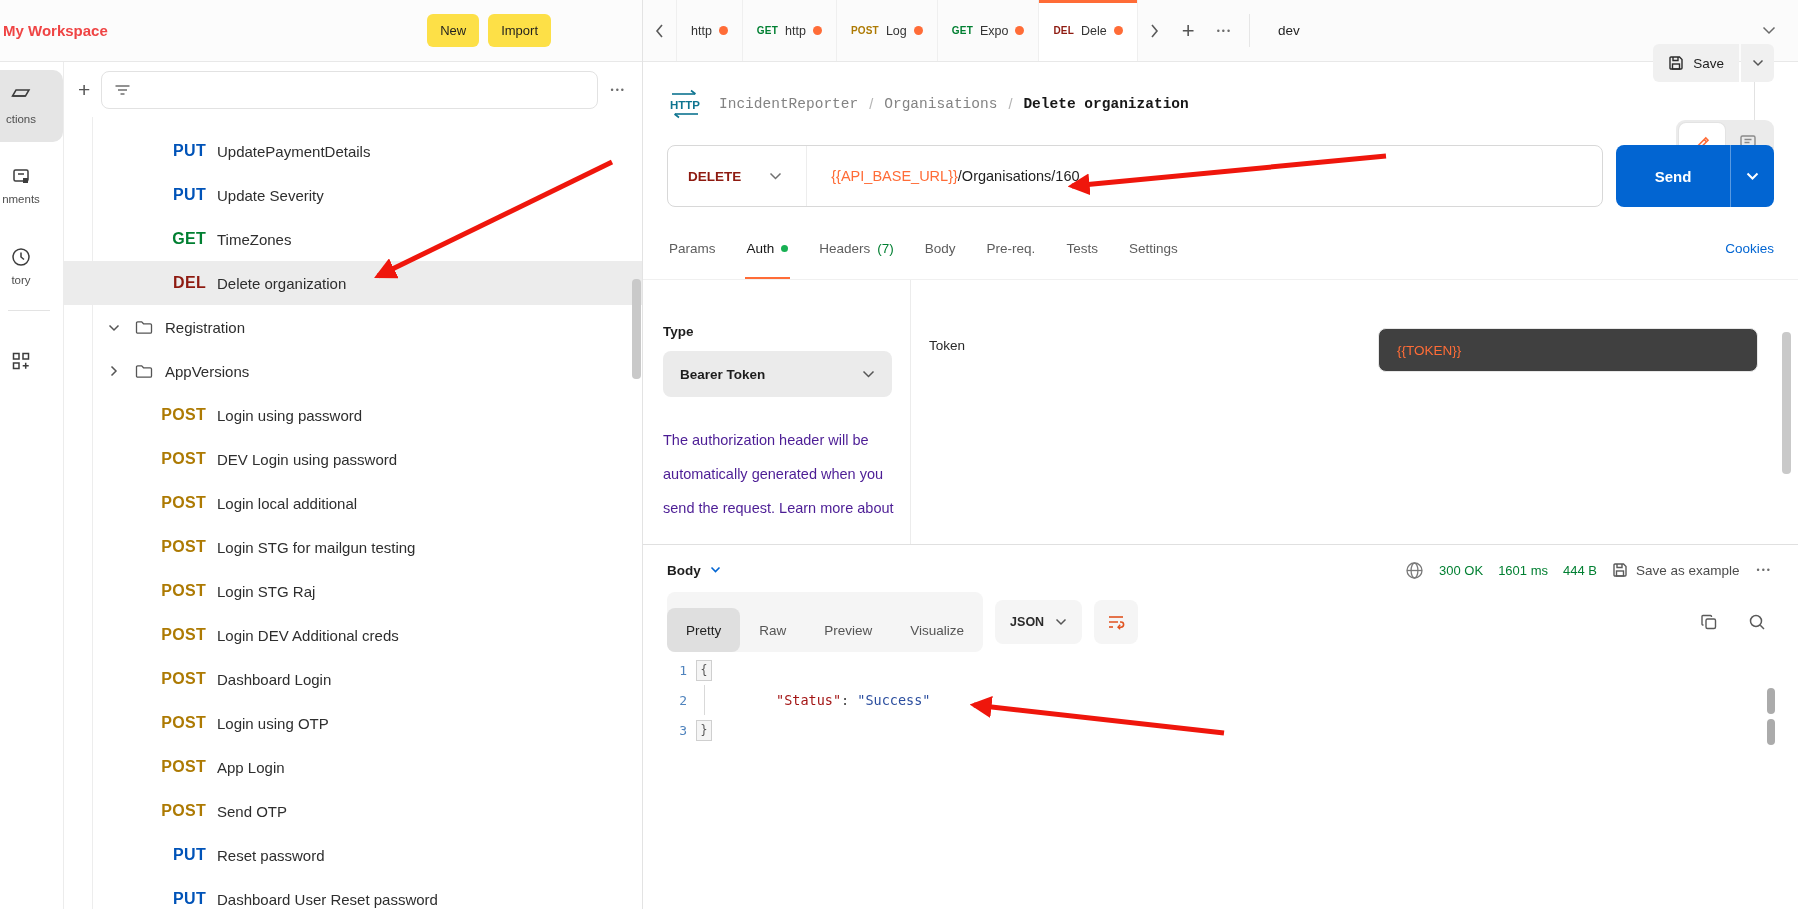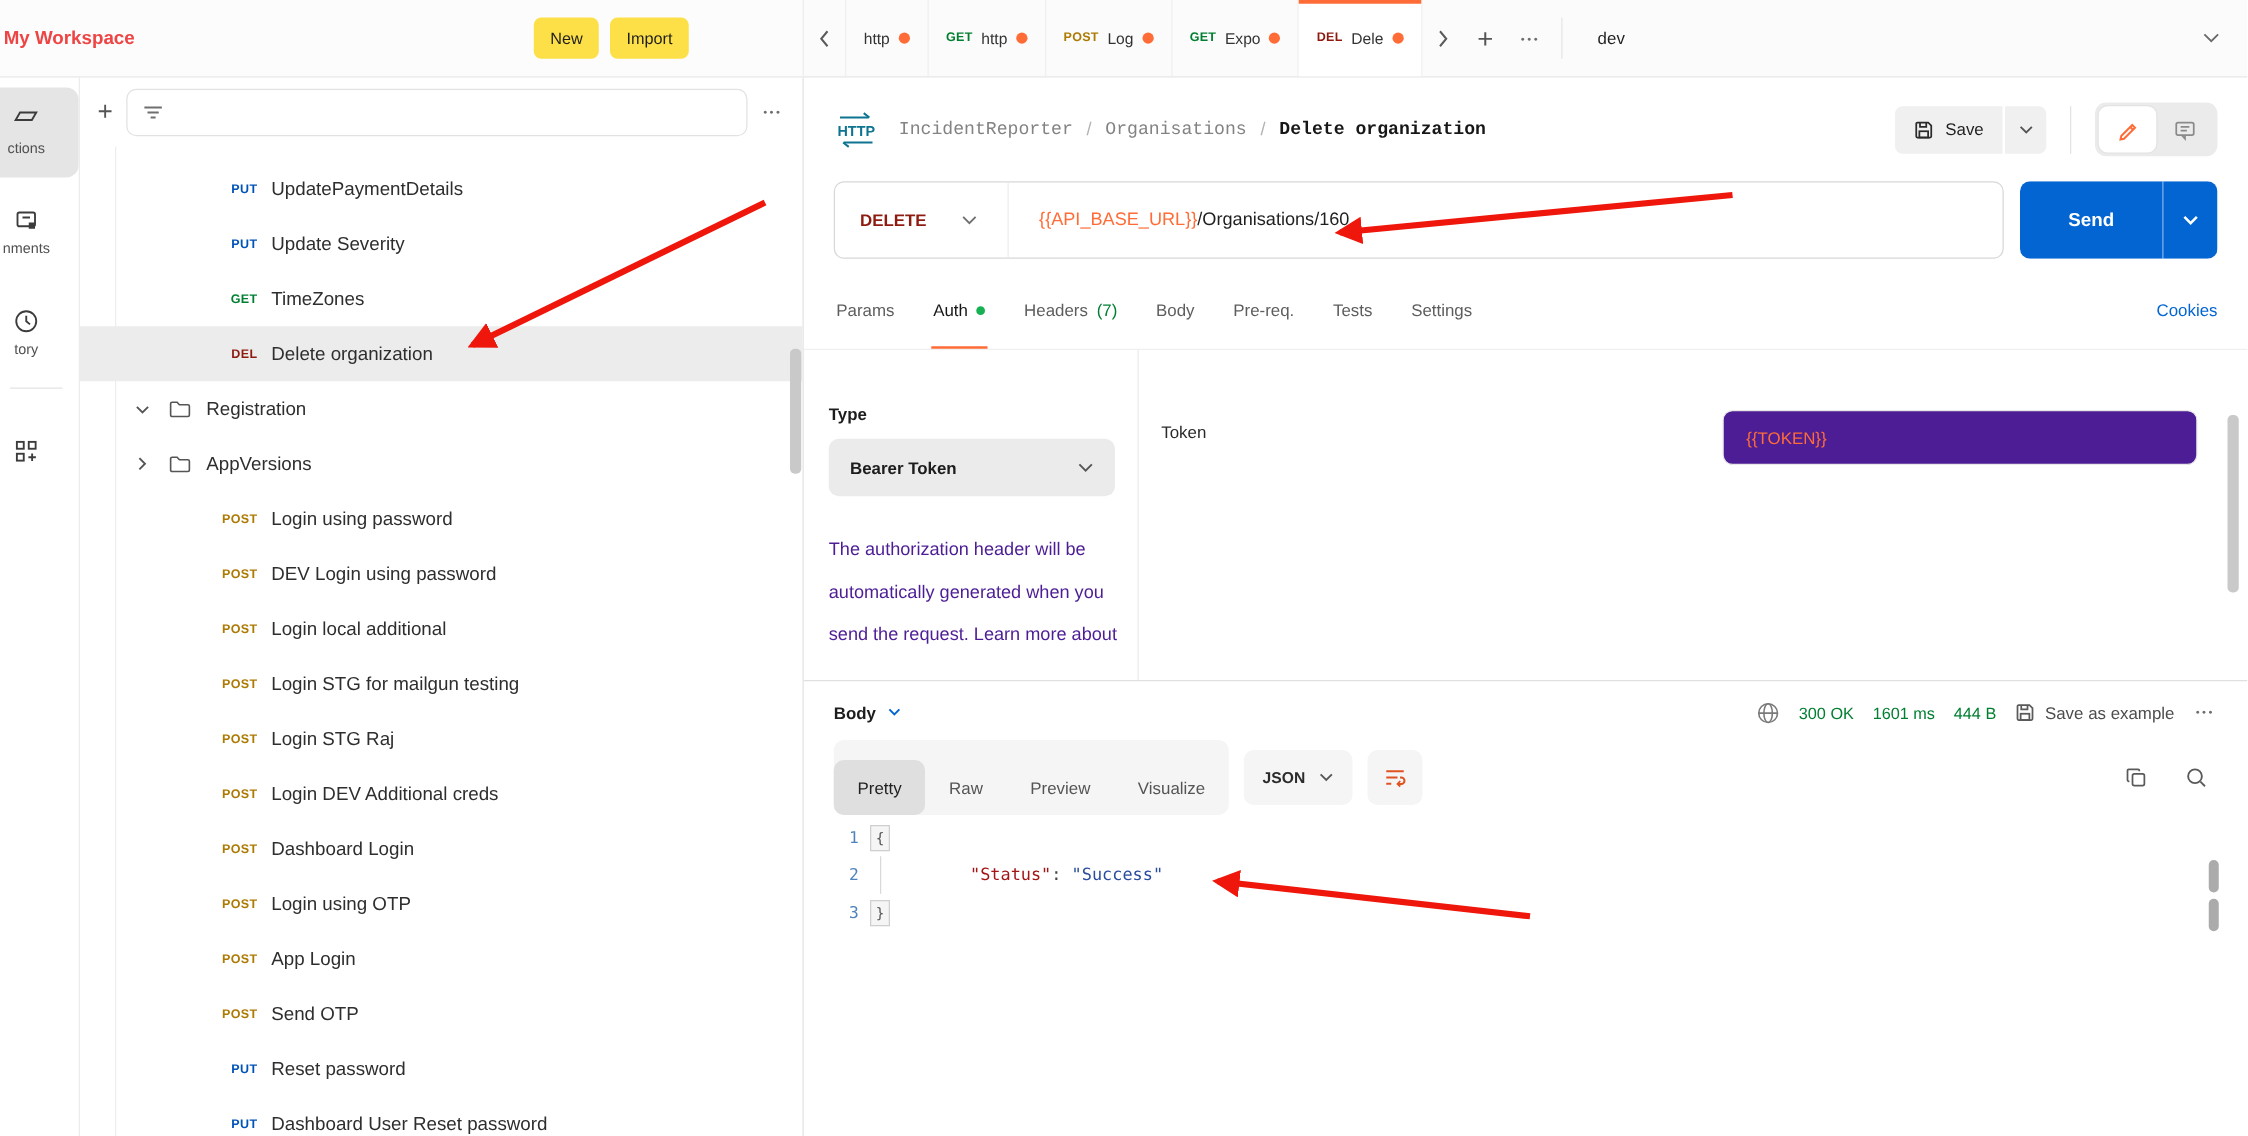--- a/index.html
+++ b/index.html
@@ -25,21 +25,21 @@
   .tree-panel { flex:1; display:flex; flex-direction:column; min-height:0; position:relative; }
   .tree-controls { height:55px; flex:0 0 55px; display:flex; align-items:center; padding:0 14px 0 14px; gap:11px; }
   .plus-btn { font-size:21px; color:#555; background:none; border:none; font-family:inherit; line-height:1; cursor:pointer; }
   .filter-box { flex:1; height:38px; border:1px solid #e2e2e2; border-radius:8px; display:flex; align-items:center; padding:0 12px; background:#fff; }
   .more-btn { background:none; border:none; color:#6d6d6d; font-size:9px; letter-spacing:2px; cursor:pointer; padding:4px 2px; }
   .tree { flex:1; position:relative; overflow:hidden; padding-top:12px; }
   .tree-guide { position:absolute; left:28px; top:0; bottom:0; width:1px; background:#ededed; }
   .row { height:44px; display:flex; align-items:center; font-size:15px; color:#2e2e2e; position:relative; cursor:pointer; }
   .row.selected { background:#ececec; }
   .row.request { padding-left:96px; }
-  .badge { width:46px; flex:0 0 46px; text-align:right; font-size:10px; font-weight:700; letter-spacing:.3px; margin-right:11px; }
+  .badge { width:46px; flex:0 0 46px; text-align:right; font-size:16px; font-weight:700; letter-spacing:.3px; margin-right:11px; }
   .m-get { color:#007f31; } .m-post { color:#ad7a03; } .m-put { color:#0053b8; } .m-del, .m-delete { color:#8e1a10; }
   .row.folder { padding-left:44px; gap:0; }
   .folder-chev { width:12px; margin-right:15px; display:flex; }
   .folder-ic { margin-right:12px; display:flex; }
 
   
   .main { flex:1; min-width:0; display:flex; flex-direction:column; position:relative; }
 
   .tabstrip { height:62px; flex:0 0 62px; display:flex; align-items:stretch; background:#fbfbfb; border-bottom:1px solid #e8e8e8; }
   .nav-btn { border:none; background:none; padding:0 11px; display:flex; align-items:center; cursor:pointer; }
@@ -52,21 +52,21 @@
   .strip-divider { width:1px; background:#e6e6e6; margin:14px 6px; }
   .env-area { flex:1; display:flex; align-items:center; min-width:0; }
   .env-name { margin-left:22px; font-size:13.5px; color:#1f1f1f; }
   .env-chev { margin-left:auto; margin-right:22px; display:flex; }
 
   .breadcrumb-row { height:83px; flex:0 0 83px; display:flex; align-items:center; padding:0 24px; }
   .http-icon { margin-right:16px; display:flex; }
   .crumb { font-size:14.5px; color:#838383; white-space:nowrap; cursor:pointer;font-family:Liberation Mono, monospace; }
   .crumb-sep { font-size:14.5px; color:#b3b3b3; margin:0 11px; }
   .crumb.current { color:#171717; font-weight:700; cursor:default; }
-  .bc-right { margin-left:auto; display:flex; align-items:center; }
+  .bc-right { margin-left:auto; display:flex; align-items:flex-end;flex-direction:column; }
   .save-split { display:flex; gap:2px; }
   .save-main { display:flex; align-items:center; gap:9px; background:#f0f0f0; border:none; border-radius:6px 0 0 6px; height:38px; padding:0 15px; font-size:13.5px; color:#1f1f1f; font-family:inherit; cursor:pointer; }
   .save-chev { width:33px; background:#f0f0f0; border:none; border-radius:0 6px 6px 0; display:flex; align-items:center; justify-content:center; cursor:pointer; }
   .bc-divider { width:1px; height:38px; background:#e2e2e2; margin:0 19px; }
   .edit-group { background:#ebebeb; border-radius:9px; padding:3px; display:flex; }
   .edit-seg { width:46px; height:37px; display:flex; align-items:center; justify-content:center; border:none; background:none; border-radius:7px; cursor:pointer; }
   .edit-seg.active { background:#fff; box-shadow:0 0 0 1px #e3e3e3; }
 
   .url-row { height:72px; flex:0 0 72px; display:flex; align-items:center; padding:0 24px 10px 24px; gap:13px; }
   .url-box { flex:1; height:62px; border:1px solid #d8d8d8; border-radius:8px; display:flex; align-items:center; background:#fff; min-width:0; }
@@ -90,21 +90,21 @@
 
   .auth-area { height:265px; flex:0 0 265px; display:flex; border-bottom:1px solid #e0e0e0; overflow:hidden; position:relative; }
   .auth-left { width:267px; flex:0 0 267px; padding:44px 0 0 20px; }
   .type-label { font-size:13.5px; font-weight:700; color:#1d1d1d; }
   .type-select { margin-top:12px; width:229px; height:46px; background:#ebebeb; border:none; border-radius:8px; display:flex; align-items:center; justify-content:space-between; padding:0 17px; cursor:pointer; }
   .type-value { font-size:13.5px; font-weight:700; color:#1d1d1d; }
   .auth-desc { margin-top:26px; width:236px; font-size:14.5px; line-height:34px; color:#4c1d95; }
   .auth-divider { width:1px; flex:0 0 1px; background:#ececec; }
   .auth-right { flex:1; position:relative; }
   .token-label { position:absolute; left:18px; top:58px; font-size:13.5px; color:#2a2a2a; }
-  .token-field { position:absolute; top:48px; right:40px; width:380px; height:44px; background:#4c1d95; border:1px solid #e7e7e7; border-radius:8px; display:flex; align-items:center; padding:0 18px; font-size:13.5px; color:#ff6c37; }
+  .token-field { position:absolute; top:48px; right:40px; width:380px; height:44px; background:#404040; border:1px solid #e7e7e7; border-radius:8px; display:flex; align-items:center; padding:0 18px; font-size:13.5px; color:#ff6c37; }
 
   .response { flex:1; min-height:0; display:flex; flex-direction:column; }
   .resp-header { height:50px; flex:0 0 50px; display:flex; align-items:center; padding:0 24px; }
   .body-select { display:flex; align-items:center; gap:9px; cursor:pointer; }
   .body-label { font-size:13.5px; font-weight:700; color:#1d1d1d; }
   .resp-meta { margin-left:auto; display:flex; align-items:center; gap:15px; }
   .meta-green { font-size:13px; color:#007f31; }
   .save-example { display:flex; align-items:center; gap:8px; font-size:13.5px; color:#4c4c4c; cursor:pointer; }
   .resp-toolbar { height:54px; flex:0 0 54px; display:flex; align-items:center; padding:0 24px; gap:12px; }
   .segmented { display:flex; background:#f5f5f5; border-radius:8px; }

